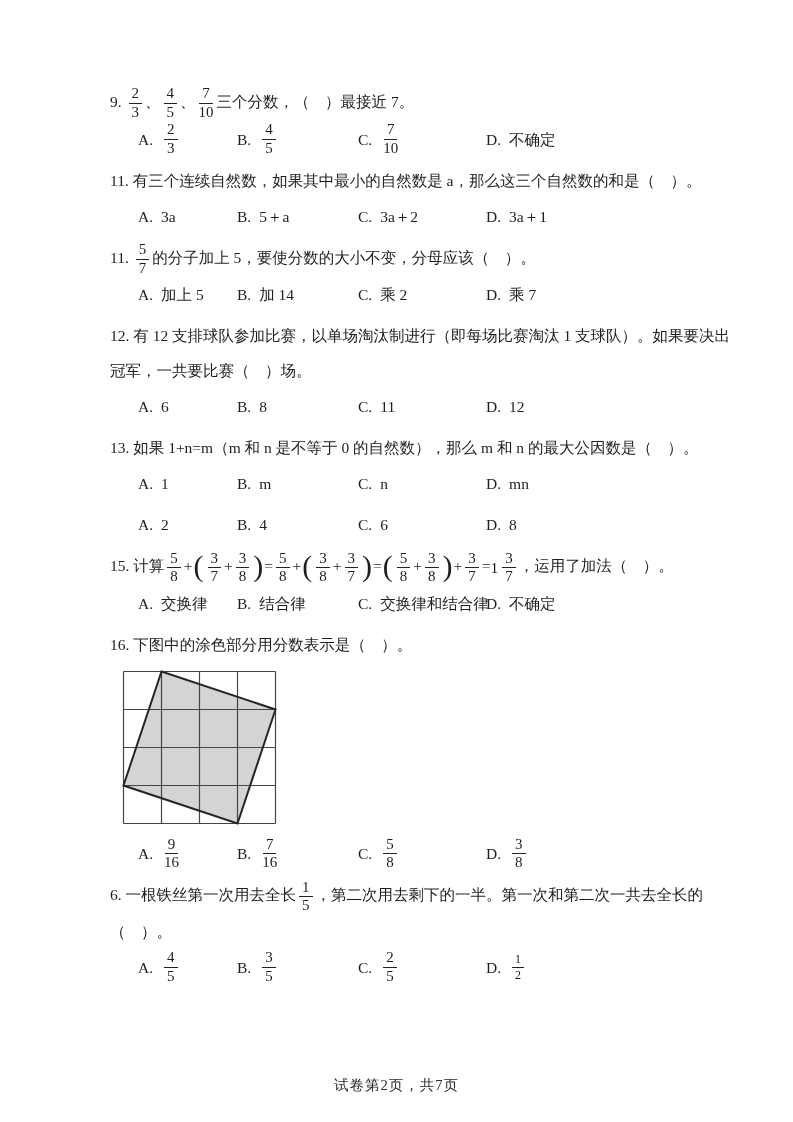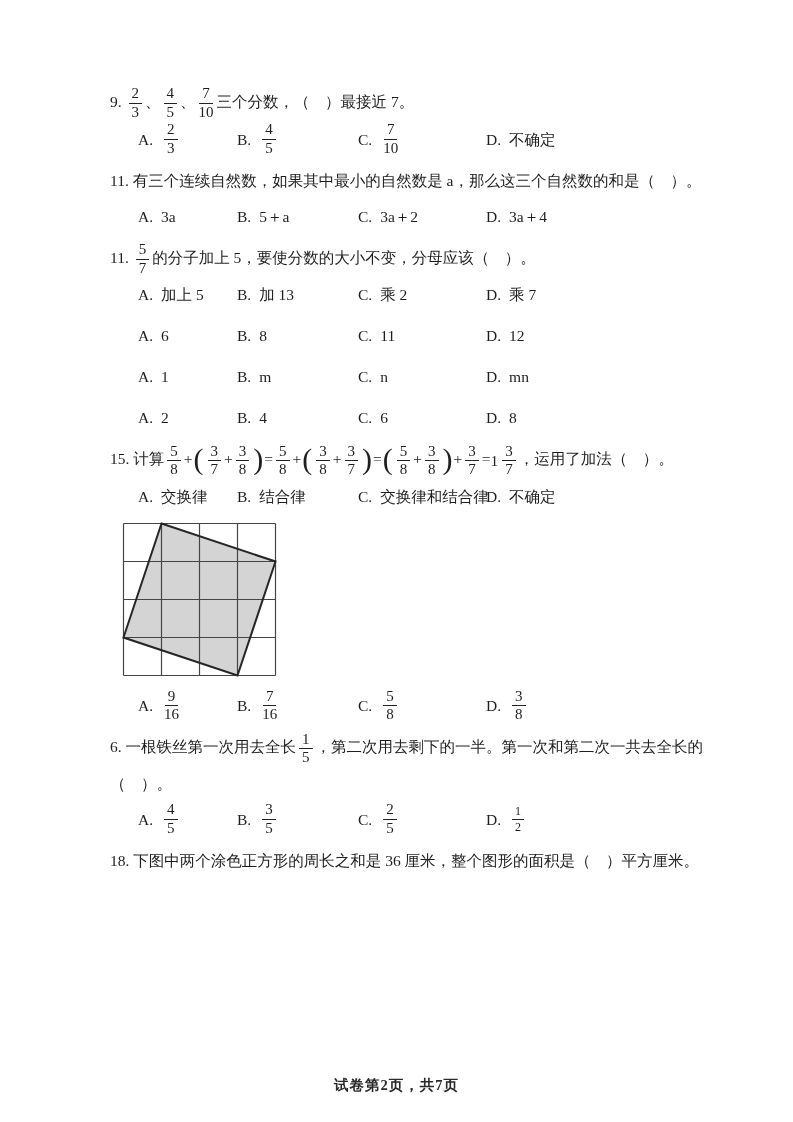--- a/index.html
+++ b/index.html
@@ -16,21 +16,21 @@
         line-height:1.05;margin:0 3px;font-size:15px;text-align:center;}
   .frac .fn{padding:0 3px 1px 3px;border-bottom:1.3px solid #222;}
   .frac .fd{padding-top:1px;}
   .frac.small{font-size:12px;}
   .mixed{display:inline-flex;align-items:center;vertical-align:middle;}
   .mixed .whole{margin-right:1px;}
   .bigp{font-size:30px;line-height:1;vertical-align:middle;position:relative;top:-2px;
         font-weight:400;margin:0 1px;}
   .figure{margin:7px 0 10px 11px;display:block;}
   .footer{position:absolute;left:0;right:0;top:1076px;text-align:center;
-          font-size:14.5px;color:#2a2a2a;letter-spacing:1px;font-weight:bold;}
+          font-size:14.5px;color:#2a2a2a;letter-spacing:1px;}
 </style>
 </head>
 <body>
 
 <div class="page">
   <div class="content">
       <div class="question-block">
         <div class="stem-line"><span class="txt">9. </span><span class="frac">
             <span class="fn">2</span>
             <span class="fd">3</span>
@@ -79,69 +79,72 @@
           <span class="option">
             <span class="opt-label">B.</span>
             <span class="txt">5＋a</span>
           </span>
           <span class="option">
             <span class="opt-label">C.</span>
             <span class="txt">3a＋2</span>
           </span>
           <span class="option">
             <span class="opt-label">D.</span>
-            <span class="txt">3a＋4</span>
+            <span class="txt">3a＋1</span>
           </span>
         </div>
       </div>
       <div class="question-block">
         <div class="stem-line"><span class="txt">11. </span><span class="frac">
             <span class="fn">5</span>
             <span class="fd">7</span>
           </span><span class="txt">的分子加上 5，要使分数的大小不变，分母应该（　）。</span></div>
         <div class="options-row">
           <span class="option">
             <span class="opt-label">A.</span>
             <span class="txt">加上 5</span>
           </span>
           <span class="option">
             <span class="opt-label">B.</span>
-            <span class="txt">加 13</span>
+            <span class="txt">加 14</span>
           </span>
           <span class="option">
             <span class="opt-label">C.</span>
             <span class="txt">乘 2</span>
           </span>
           <span class="option">
             <span class="opt-label">D.</span>
             <span class="txt">乘 7</span>
           </span>
         </div>
       </div>
       <div class="question-block">
+        <div class="stem-line"><span class="txt">12. 有 12 支排球队参加比赛，以单场淘汰制进行（即每场比赛淘汰 1 支球队）。如果要决出</span></div>
+        <div class="stem-line"><span class="txt">冠军，一共要比赛（　）场。</span></div>
         <div class="options-row">
           <span class="option">
             <span class="opt-label">A.</span>
             <span class="txt">6</span>
           </span>
           <span class="option">
             <span class="opt-label">B.</span>
             <span class="txt">8</span>
           </span>
           <span class="option">
             <span class="opt-label">C.</span>
             <span class="txt">11</span>
           </span>
           <span class="option">
             <span class="opt-label">D.</span>
             <span class="txt">12</span>
           </span>
         </div>
       </div>
       <div class="question-block">
+        <div class="stem-line"><span class="txt">13. 如果 1+n=m（m 和 n 是不等于 0 的自然数），那么 m 和 n 的最大公因数是（　）。</span></div>
         <div class="options-row">
           <span class="option">
             <span class="opt-label">A.</span>
             <span class="txt">1</span>
           </span>
           <span class="option">
             <span class="opt-label">B.</span>
             <span class="txt">m</span>
           </span>
           <span class="option">
@@ -222,20 +225,21 @@
             <span class="opt-label">C.</span>
             <span class="txt">交换律和结合律</span>
           </span>
           <span class="option">
             <span class="opt-label">D.</span>
             <span class="txt">不确定</span>
           </span>
         </div>
       </div>
       <div class="question-block">
+        <div class="stem-line"><span class="txt">16. 下图中的涂色部分用分数表示是（　）。</span></div>
         <svg width="157" height="157" viewBox="-2.5 -2.5 157 157" class="figure">
           <polygon points="38,0 152,38 114,152 0,114" fill="#d4d4d4"></polygon>
           <line x1="0" y1="0" x2="0" y2="152" stroke="#454545" stroke-width="1.2"></line>
           <line x1="0" y1="0" x2="152" y2="0" stroke="#454545" stroke-width="1.2"></line>
           <line x1="38" y1="0" x2="38" y2="152" stroke="#454545" stroke-width="1.2"></line>
           <line x1="0" y1="38" x2="152" y2="38" stroke="#454545" stroke-width="1.2"></line>
           <line x1="76" y1="0" x2="76" y2="152" stroke="#454545" stroke-width="1.2"></line>
           <line x1="0" y1="76" x2="152" y2="76" stroke="#454545" stroke-width="1.2"></line>
           <line x1="114" y1="0" x2="114" y2="152" stroke="#454545" stroke-width="1.2"></line>
           <line x1="0" y1="114" x2="152" y2="114" stroke="#454545" stroke-width="1.2"></line>
@@ -304,20 +308,17 @@
           </span>
           <span class="option">
             <span class="opt-label">D.</span>
             <span class="frac small">
               <span class="fn">1</span>
               <span class="fd">2</span>
             </span>
           </span>
         </div>
       </div>
-      <div class="question-block">
-        <div class="stem-line"><span class="txt">18. 下图中两个涂色正方形的周长之和是 36 厘米，整个图形的面积是（　）平方厘米。</span></div>
-      </div>
     </div>
   <div class="footer">
     <span>试卷第2页，共7页</span>
   </div>
 </div>
 
 </body></html>

